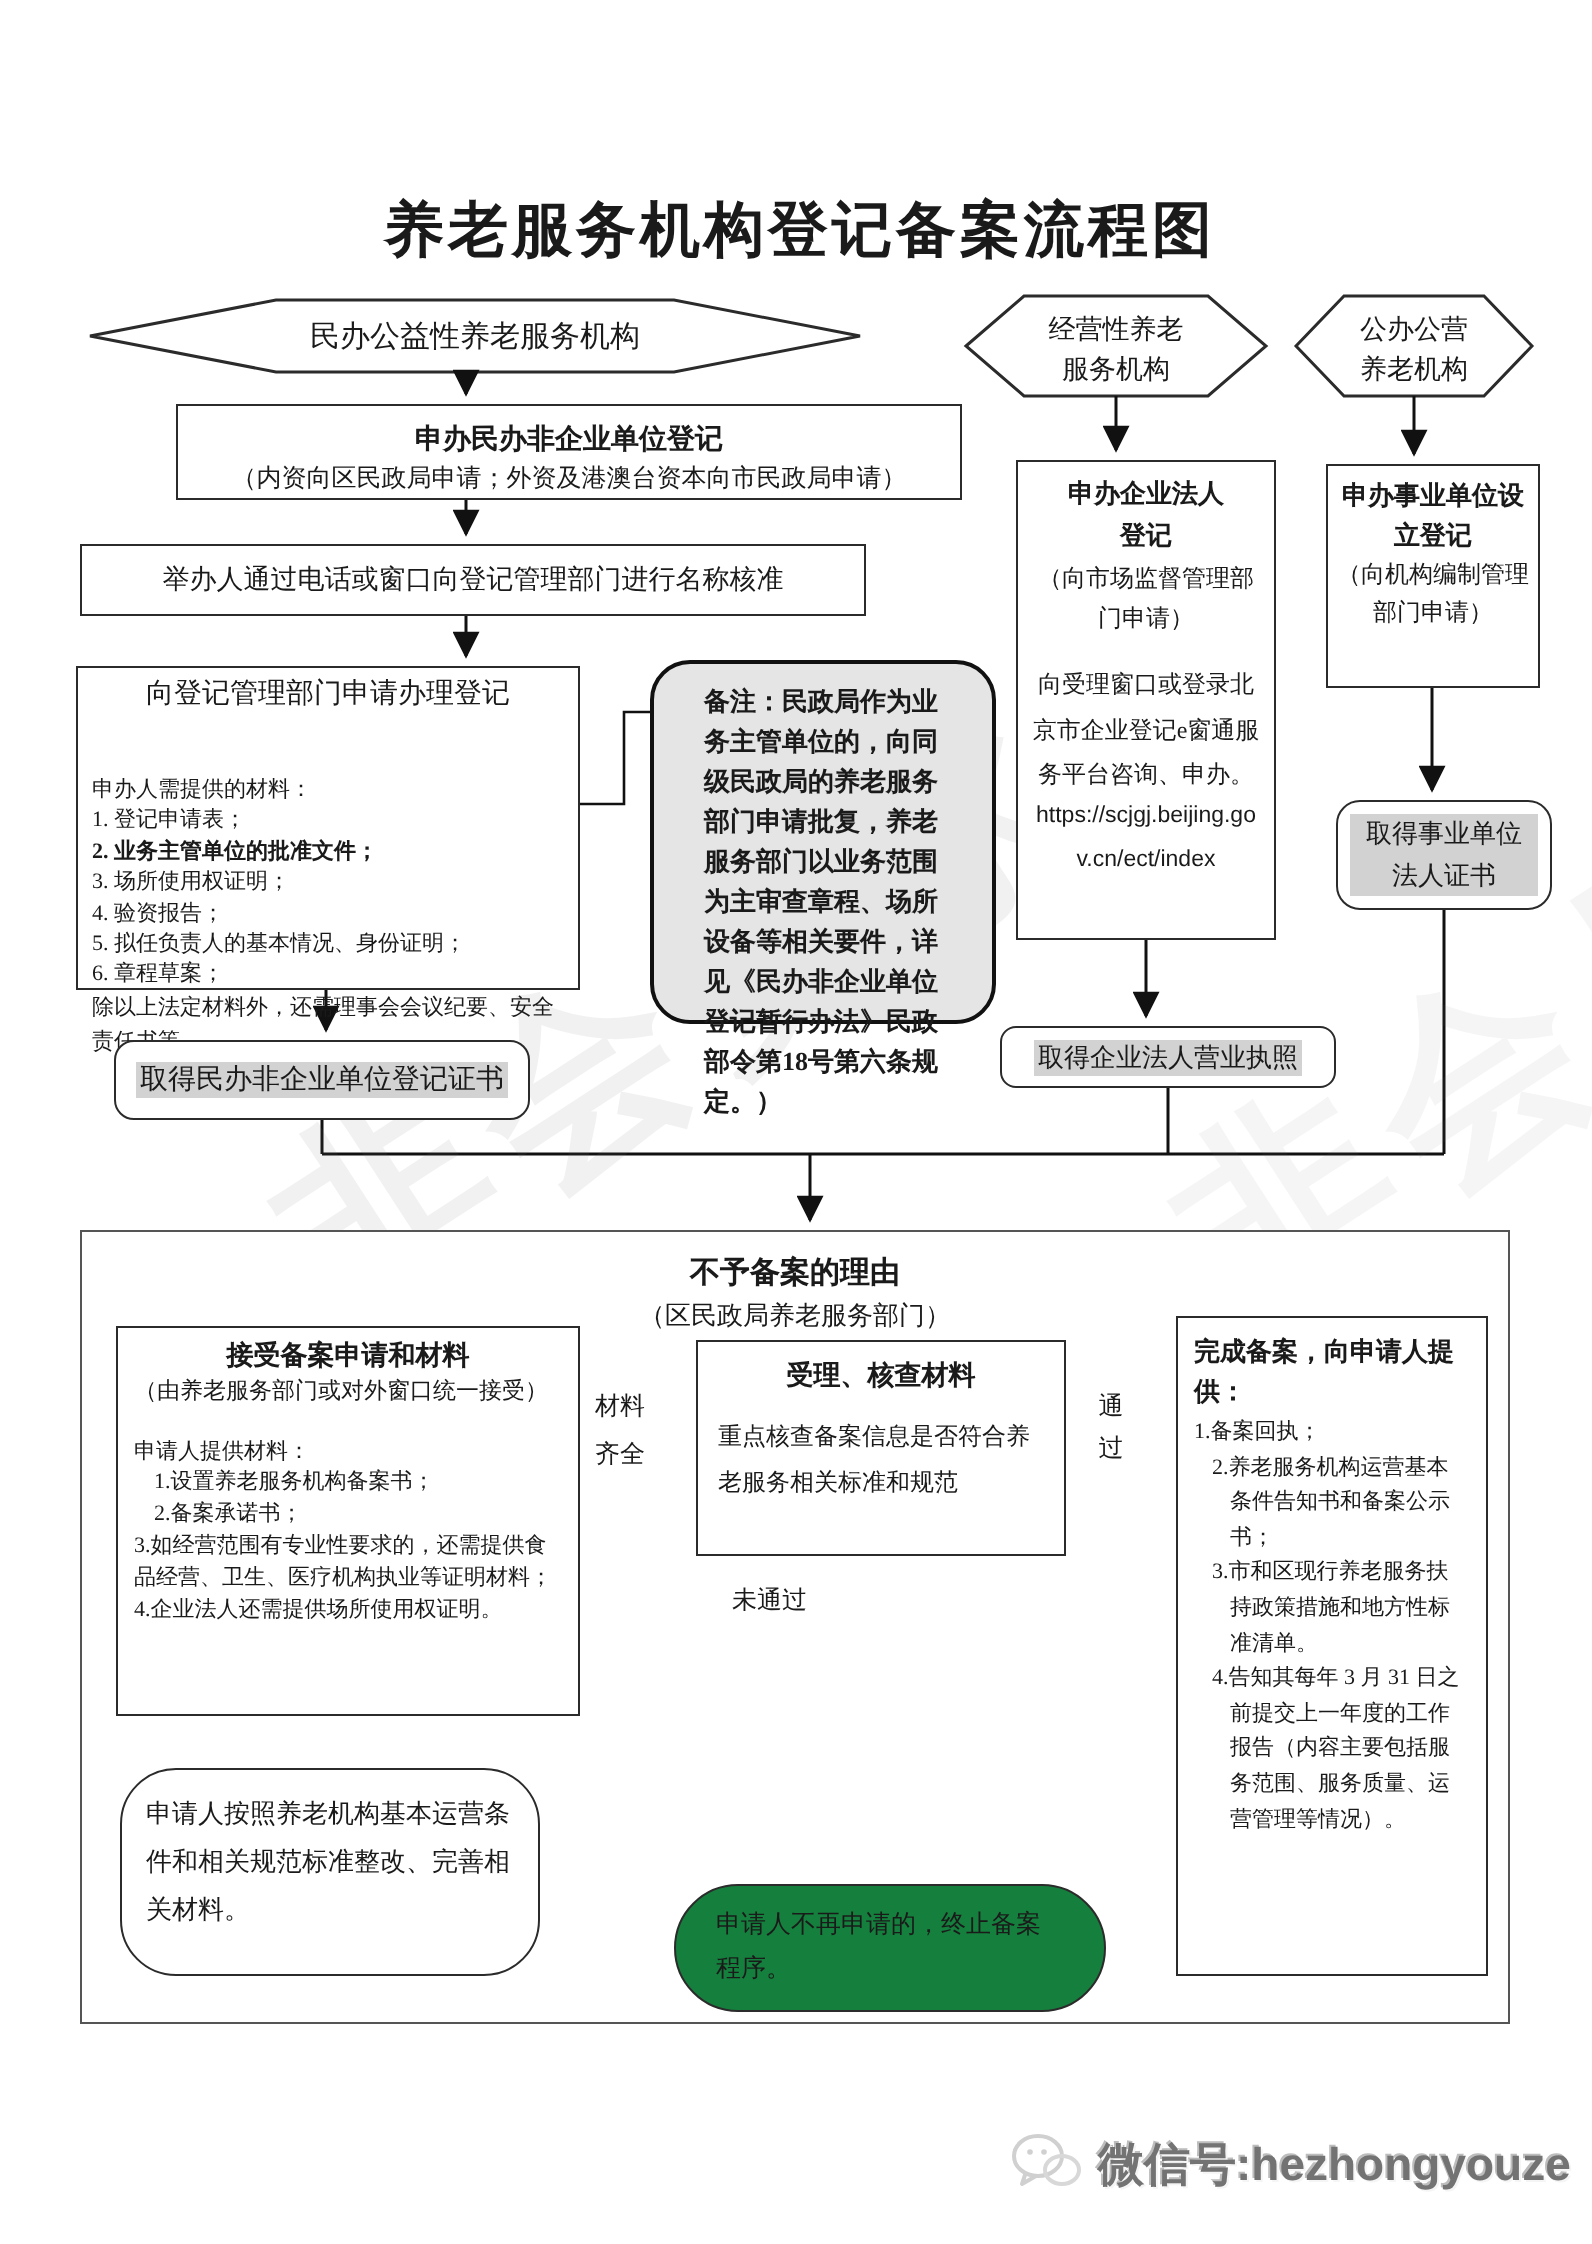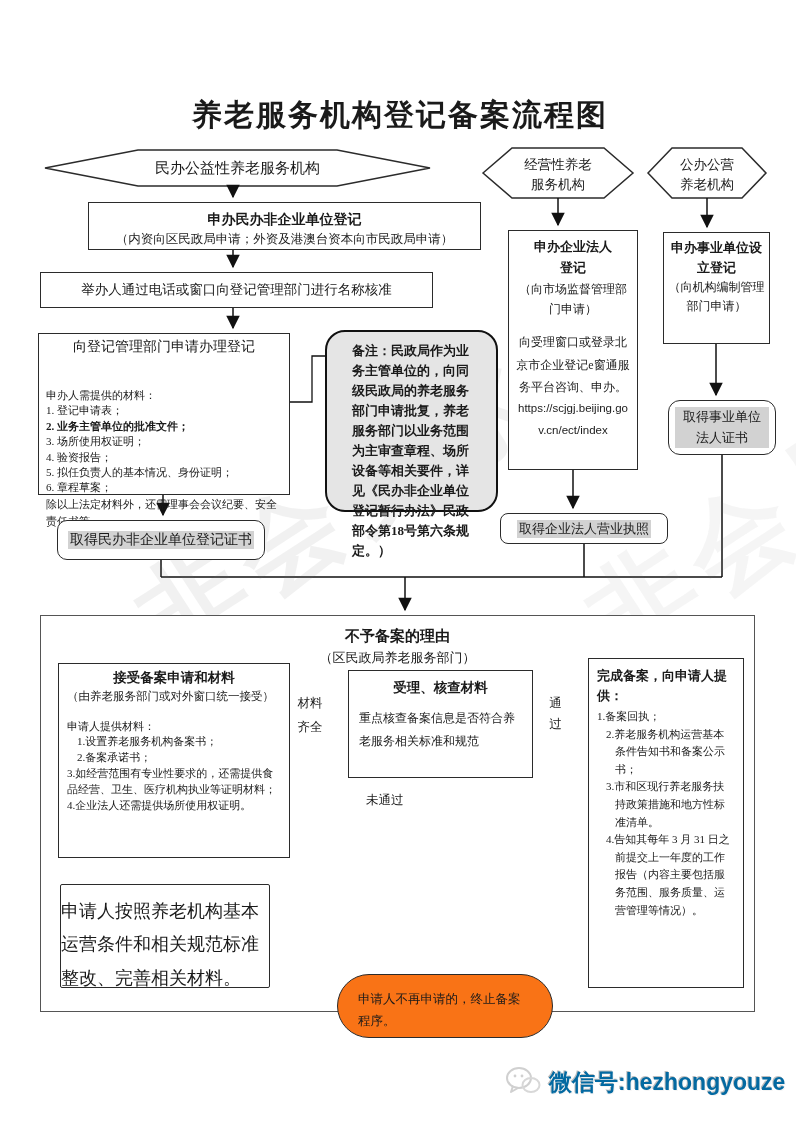--- a/index.html
+++ b/index.html
@@ -11,21 +11,21 @@
   .rbox{border:1.5px solid #2b2b2b;background:#fff;border-radius:10px;display:flex;align-items:center;justify-content:center;}
   .center{text-align:center;}
   .sans{font-family:"Liberation Sans","DejaVu Sans",sans-serif;}
   .bold{font-weight:bold;}
   .hl{background:#d2d2d2;padding:0 2px;}
   .small{font-size:11px;line-height:1.5;}
   .flowsvg{position:absolute;left:0;top:0;z-index:0;}
   .txt{z-index:2;}
   .wm{z-index:1;pointer-events:none;color:rgba(120,120,120,0.10);
       font-family:"Liberation Sans","DejaVu Sans",sans-serif;font-weight:bold;white-space:nowrap;}
-  .footer{display:flex;align-items:center;gap:8px;color:#0369a1;}
+  .footer{display:flex;align-items:center;gap:8px;color:#737373;}
   .footer .lbl{font-family:"Liberation Sans","DejaVu Sans",sans-serif;font-weight:bold;font-size:23px;
                text-shadow:1px 1px 0 #f5f5f5, -1px -1px 0 #bdbdbd;}
 </style>
 </head>
 <body>
 
 <div id="page">
 
   <div class="abs wm" style="left:150px;top:560px;font-size:104px;letter-spacing:10px;transform:rotate(-33deg);transform-origin:left center;">非会员水印</div>
   <div class="abs wm" style="left:600px;top:560px;font-size:104px;letter-spacing:10px;transform:rotate(-33deg);transform-origin:left center;opacity:.7;">非会员水印</div>
@@ -145,27 +145,27 @@
 
   <div class="abs box txt" style="left:588px;top:658px;width:156px;height:330px;padding:7px 8px;">
     <div class="sans bold" style="font-size:13px;line-height:1.5;margin-bottom:3px;">完成备案，向申请人提供：</div>
     <div style="font-size:11px;line-height:1.6;">1.备案回执；</div>
     <div style="font-size:11px;line-height:1.6;text-indent:0;padding-left:9px;text-indent:-9px;margin-left:9px;">2.养老服务机构运营基本条件告知书和备案公示书；</div>
     <div style="font-size:11px;line-height:1.6;padding-left:9px;text-indent:-9px;margin-left:9px;">3.市和区现行养老服务扶持政策措施和地方性标准清单。</div>
     <div style="font-size:11px;line-height:1.6;padding-left:9px;text-indent:-9px;margin-left:9px;">4.告知其每年 3 月 31 日之前提交上一年度的工作报告（内容主要包括服务范围、服务质量、运营管理等情况）。</div>
   </div>
 
 
-  <div class="abs txt" style="left:60px;top:884px;width:210px;height:104px;border:1.5px solid #2b2b2b;border-radius:2px;background:#fff;
-              padding:10px 0;font-size:18px;line-height:1.85;">
+  <div class="abs txt" style="left:60px;top:884px;width:210px;height:104px;border:1.5px solid #2b2b2b;border-radius:28px;background:#fff;
+              padding:10px 12px;font-size:13px;line-height:1.85;">
     <span>申请人按照养老机构基本运营条件和相关规范标准整改、完善相关材料。</span>
   </div>
 
-  <div class="abs txt" style="left:337px;top:942px;width:216px;height:64px;border:1.5px solid #2b2b2b;border-radius:32px;background:#f97316;
-              display:flex;align-items:flex-end;padding:4px 20px;font-size:12.5px;line-height:1.75;margin-top:32px;">
+  <div class="abs txt" style="left:337px;top:942px;width:216px;height:64px;border:1.5px solid #2b2b2b;border-radius:32px;background:#15803d;
+              display:flex;align-items:center;padding:4px 20px;font-size:12.5px;line-height:1.75;">
     <span>申请人不再申请的，终止备案程序。</span>
   </div>
 
   <div class="abs txt footer" style="left:505px;top:1066px;">
     <span style="display:inline-flex;">
       <svg width="36" height="32" viewBox="0 0 36 32">
         <ellipse cx="14" cy="12" rx="12" ry="10" fill="none" stroke="#d0d0d0" stroke-width="2"></ellipse>
         <path d="M8,20 L6,26 L13,22" fill="none" stroke="#d0d0d0" stroke-width="2" stroke-linejoin="round"></path>
         <ellipse cx="26" cy="19" rx="8.5" ry="7" fill="none" stroke="#d8d8d8" stroke-width="2"></ellipse>
         <circle cx="10" cy="10" r="1.4" fill="#d0d0d0"></circle>

